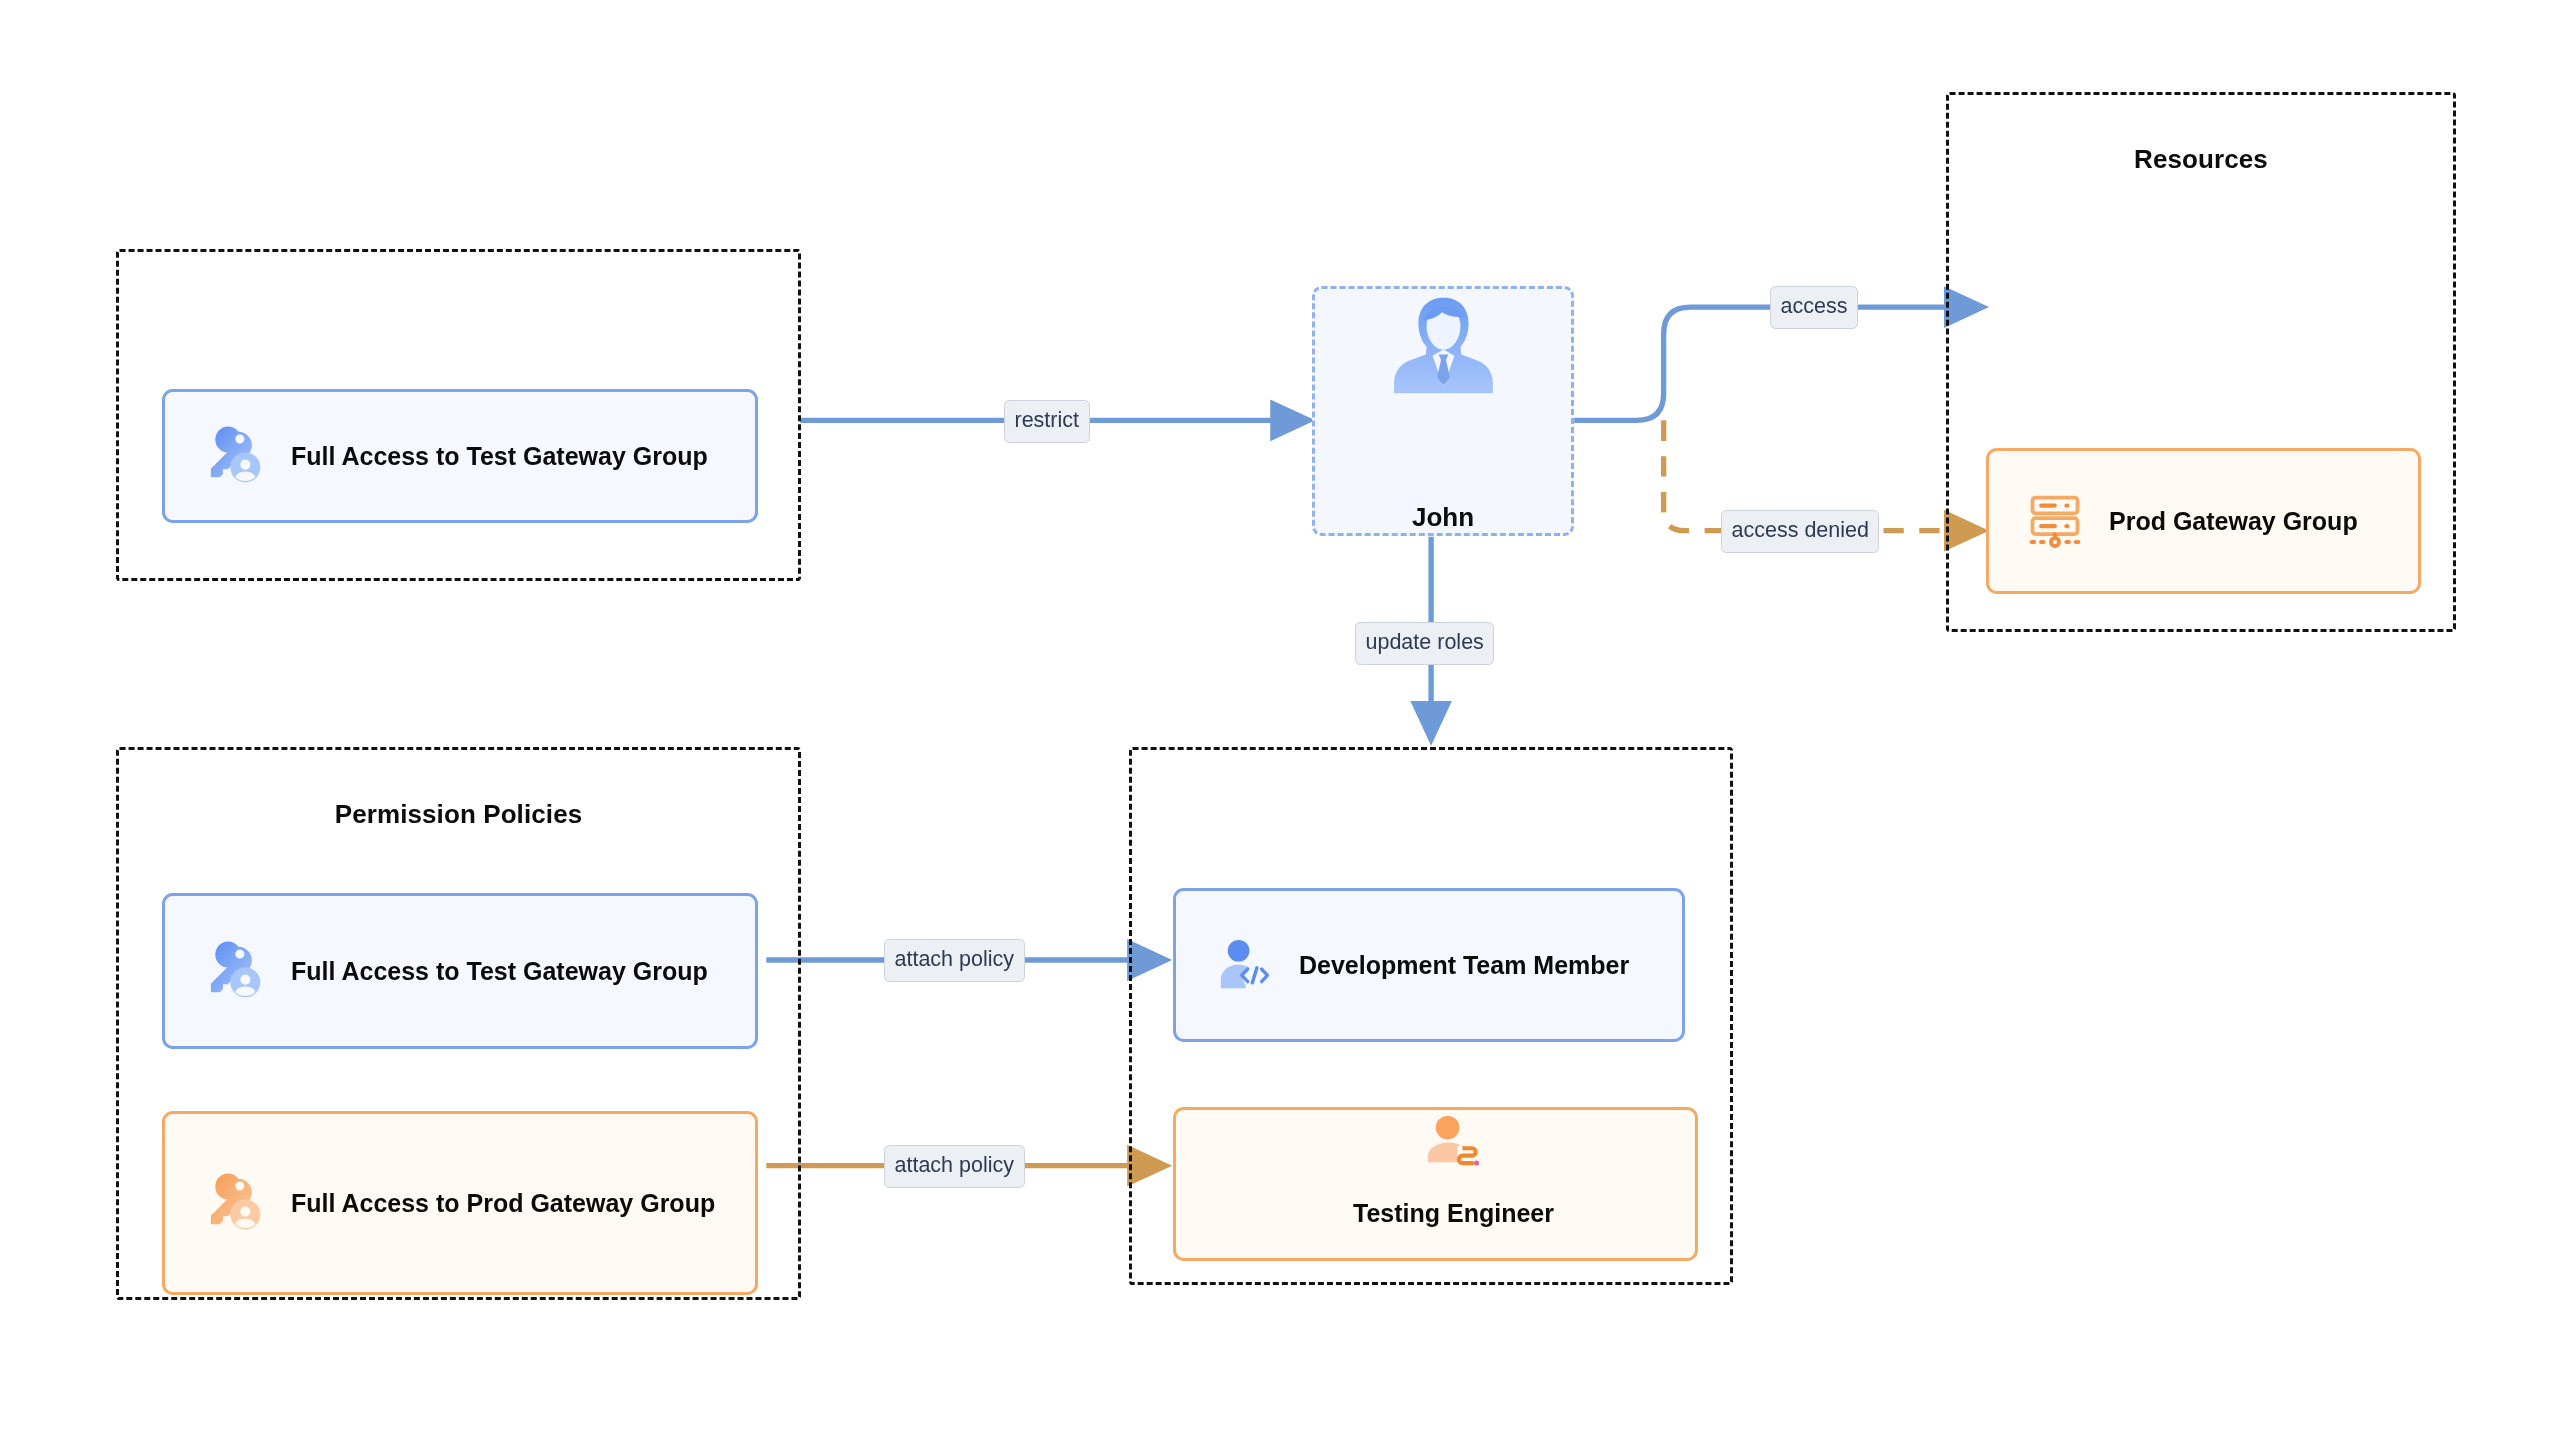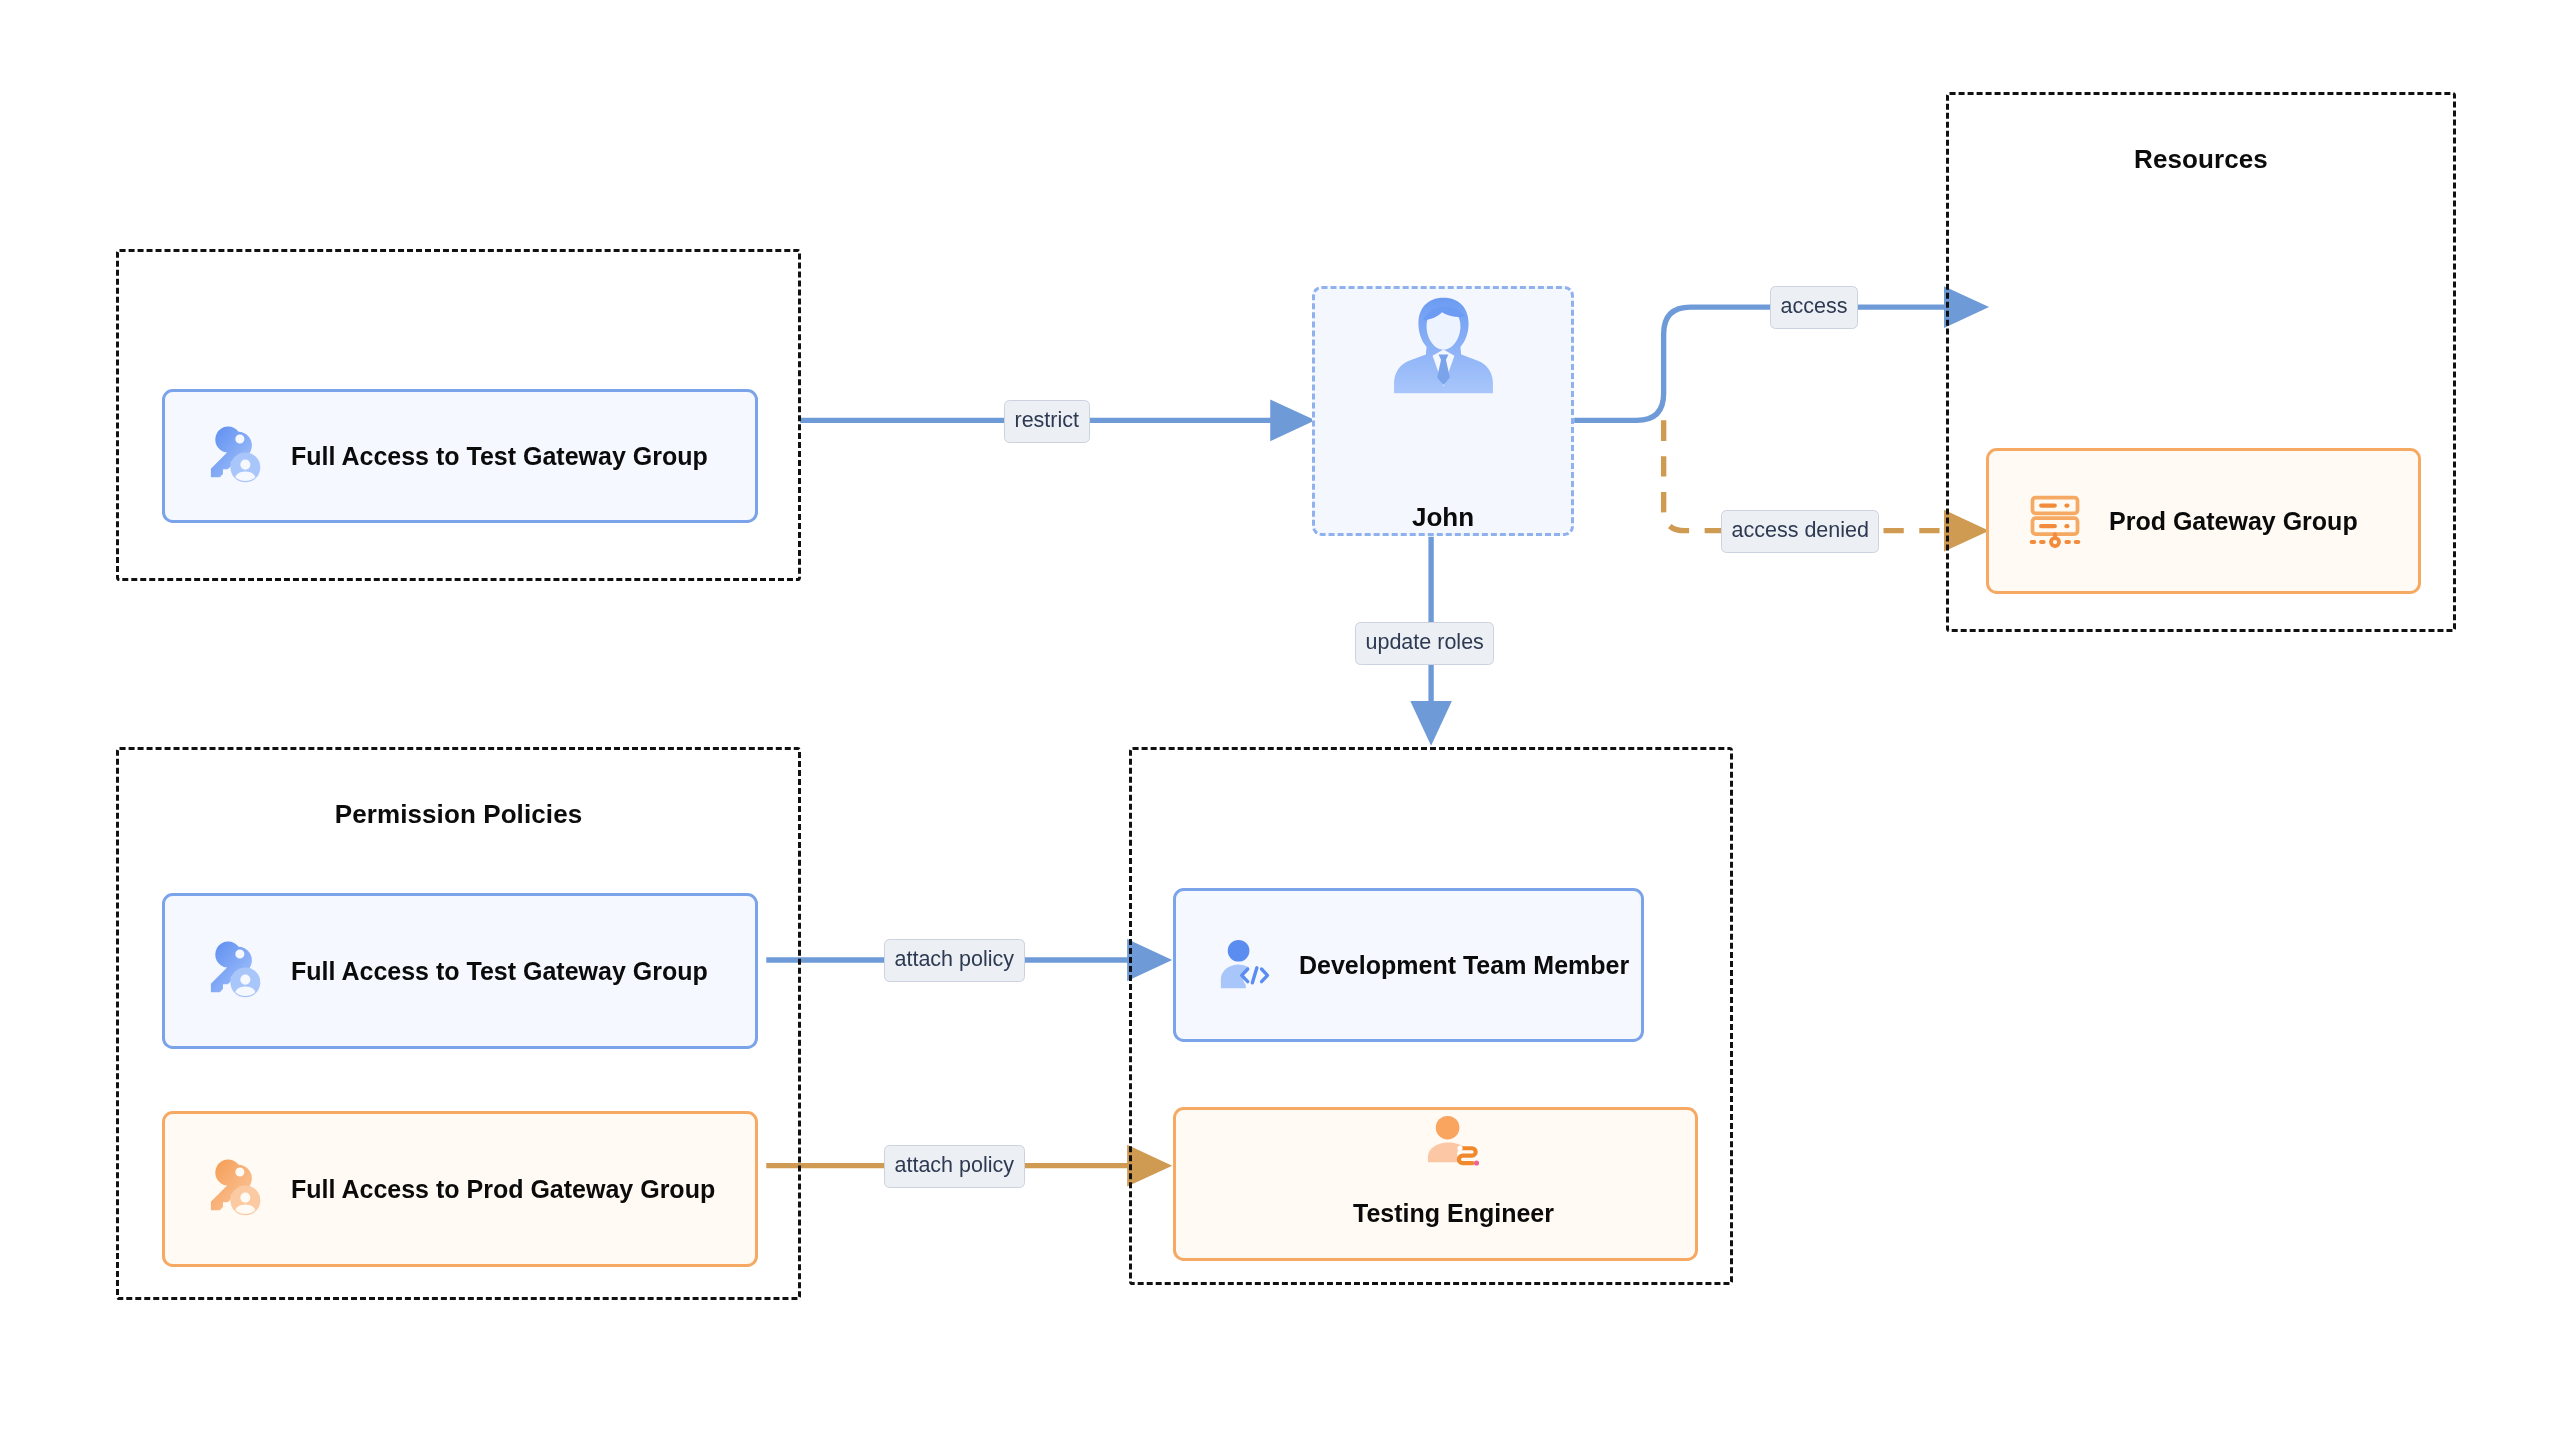--- a/index.html
+++ b/index.html
@@ -177,41 +177,41 @@
             </linearGradient>
           </defs>
           <path d="M36.5 9.5a12.6 12.6 0 1 0-11.2 20.1L9.6 45.3v8.3h8.6l3.1-3.1v-4.6h4.6l3.1-3.1v-4.3h4.2l2.6-2.6A12.6 12.6 0 0 0 36.5 9.5zm1.2 11.4a4.4 4.4 0 1 1 0-8.8 4.4 4.4 0 0 1 0 8.8z" fill="url(#kg2)"></path>
           <circle cx="43" cy="44" r="14.5" fill="#a9c6fb"></circle>
           <path d="M43 36.4a4.9 4.9 0 1 1 0 9.8 4.9 4.9 0 0 1 0-9.8zm0 11.5c5.3 0 9.6 2.9 9.6 5.6a14.4 14.4 0 0 1-19.2 0c0-2.7 4.3-5.6 9.6-5.6z" fill="#f6f8ff"></path>
         </svg>
       </span>
       <span class="card-label">Full Access to Test Gateway Group</span>
     </div>
 
-    <div class="card orange" style="left:43px; top:349px; width:596px; height:156px;">
+    <div class="card orange" style="left:43px; top:349px; width:596px; height:184px;">
       <span class="card-icon">
         <svg width="66" height="66" viewBox="0 0 64 64">
           <defs>
             <linearGradient id="kg3" x1="0" y1="0" x2="1" y2="1">
               <stop offset="0" stop-color="#f59b52"></stop>
               <stop offset="1" stop-color="#fbc9a2"></stop>
             </linearGradient>
           </defs>
           <path d="M36.5 9.5a12.6 12.6 0 1 0-11.2 20.1L9.6 45.3v8.3h8.6l3.1-3.1v-4.6h4.6l3.1-3.1v-4.3h4.2l2.6-2.6A12.6 12.6 0 0 0 36.5 9.5zm1.2 11.4a4.4 4.4 0 1 1 0-8.8 4.4 4.4 0 0 1 0 8.8z" fill="url(#kg3)"></path>
           <circle cx="43" cy="44" r="14.5" fill="#fbc9a2"></circle>
           <path d="M43 36.4a4.9 4.9 0 1 1 0 9.8 4.9 4.9 0 0 1 0-9.8zm0 11.5c5.3 0 9.6 2.9 9.6 5.6a14.4 14.4 0 0 1-19.2 0c0-2.7 4.3-5.6 9.6-5.6z" fill="#fffaf3"></path>
         </svg>
       </span>
       <span class="card-label">Full Access to Prod Gateway Group</span>
     </div>
   </div>
 
   <div class="group" style="left:1129px; top:747px; width:604px; height:538px;">
 
-    <div class="card blue" style="left:41px; top:138px; width:471px; height:154px;">
+    <div class="card blue" style="left:41px; top:138px; width:512px; height:154px;">
       <span class="card-icon">
         <svg width="63" height="63" viewBox="0 0 64 64">
           <circle cx="27" cy="18" r="11" fill="#5b8cf0"></circle>
           <path d="M27 32c-10 0-18 6.6-18 14.8V56h25.5l-.5-4c-3.5-4-3.3-10.4.6-14.2l3-2.9A24 24 0 0 0 27 32z" fill="#a9c6fb"></path>
           <path d="M36.3 36.6 30.2 43l6.1 6.4" fill="none" stroke="#5b8cf0" stroke-width="3.4" stroke-linecap="round" stroke-linejoin="round"></path>
           <path d="M50.3 36.6 56.4 43l-6.1 6.4" fill="none" stroke="#5b8cf0" stroke-width="3.4" stroke-linecap="round" stroke-linejoin="round"></path>
           <path d="M45.6 35.3 41 50.6" fill="none" stroke="#5b8cf0" stroke-width="3.4" stroke-linecap="round"></path>
         </svg>
       </span>
       <span class="card-label">Development Team Member</span>

